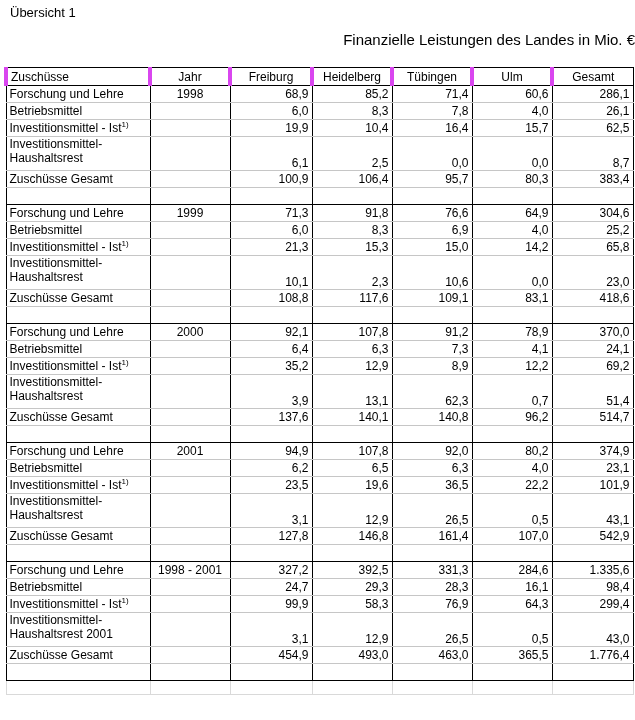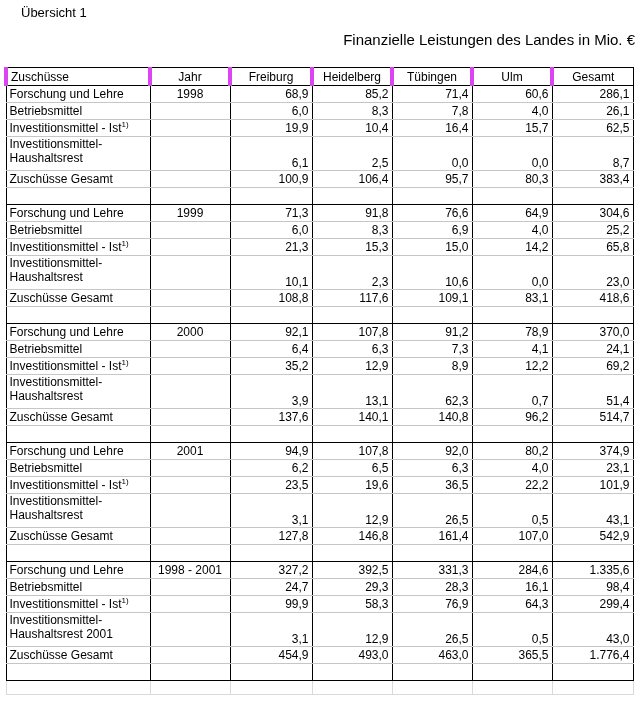--- a/index.html
+++ b/index.html
@@ -1,21 +1,21 @@
 <!DOCTYPE html>
 <html><head>
 <meta charset="utf-8">
 <style>
   html,body{margin:0;padding:0;}
   body{
     width:635px;height:720px;background:#ffffff;color:#000;
     font-family:"Liberation Sans","DejaVu Sans",sans-serif;
     overflow:hidden;
   }
-  .heading{font-size:13px;padding:5px 0 0 21px;}
+  .heading{font-size:13px;padding:5px 0 0 10px;}
   .title{font-size:15px;text-align:right;margin-top:11px;}
   table.fin{
     border-collapse:collapse;table-layout:fixed;
     width:627px;margin:19px 0 0 4px;
   }
   th,td{
     font-size:12px;font-weight:normal;line-height:14px;
     padding:0 3px;overflow:hidden;white-space:nowrap;
   }
   

